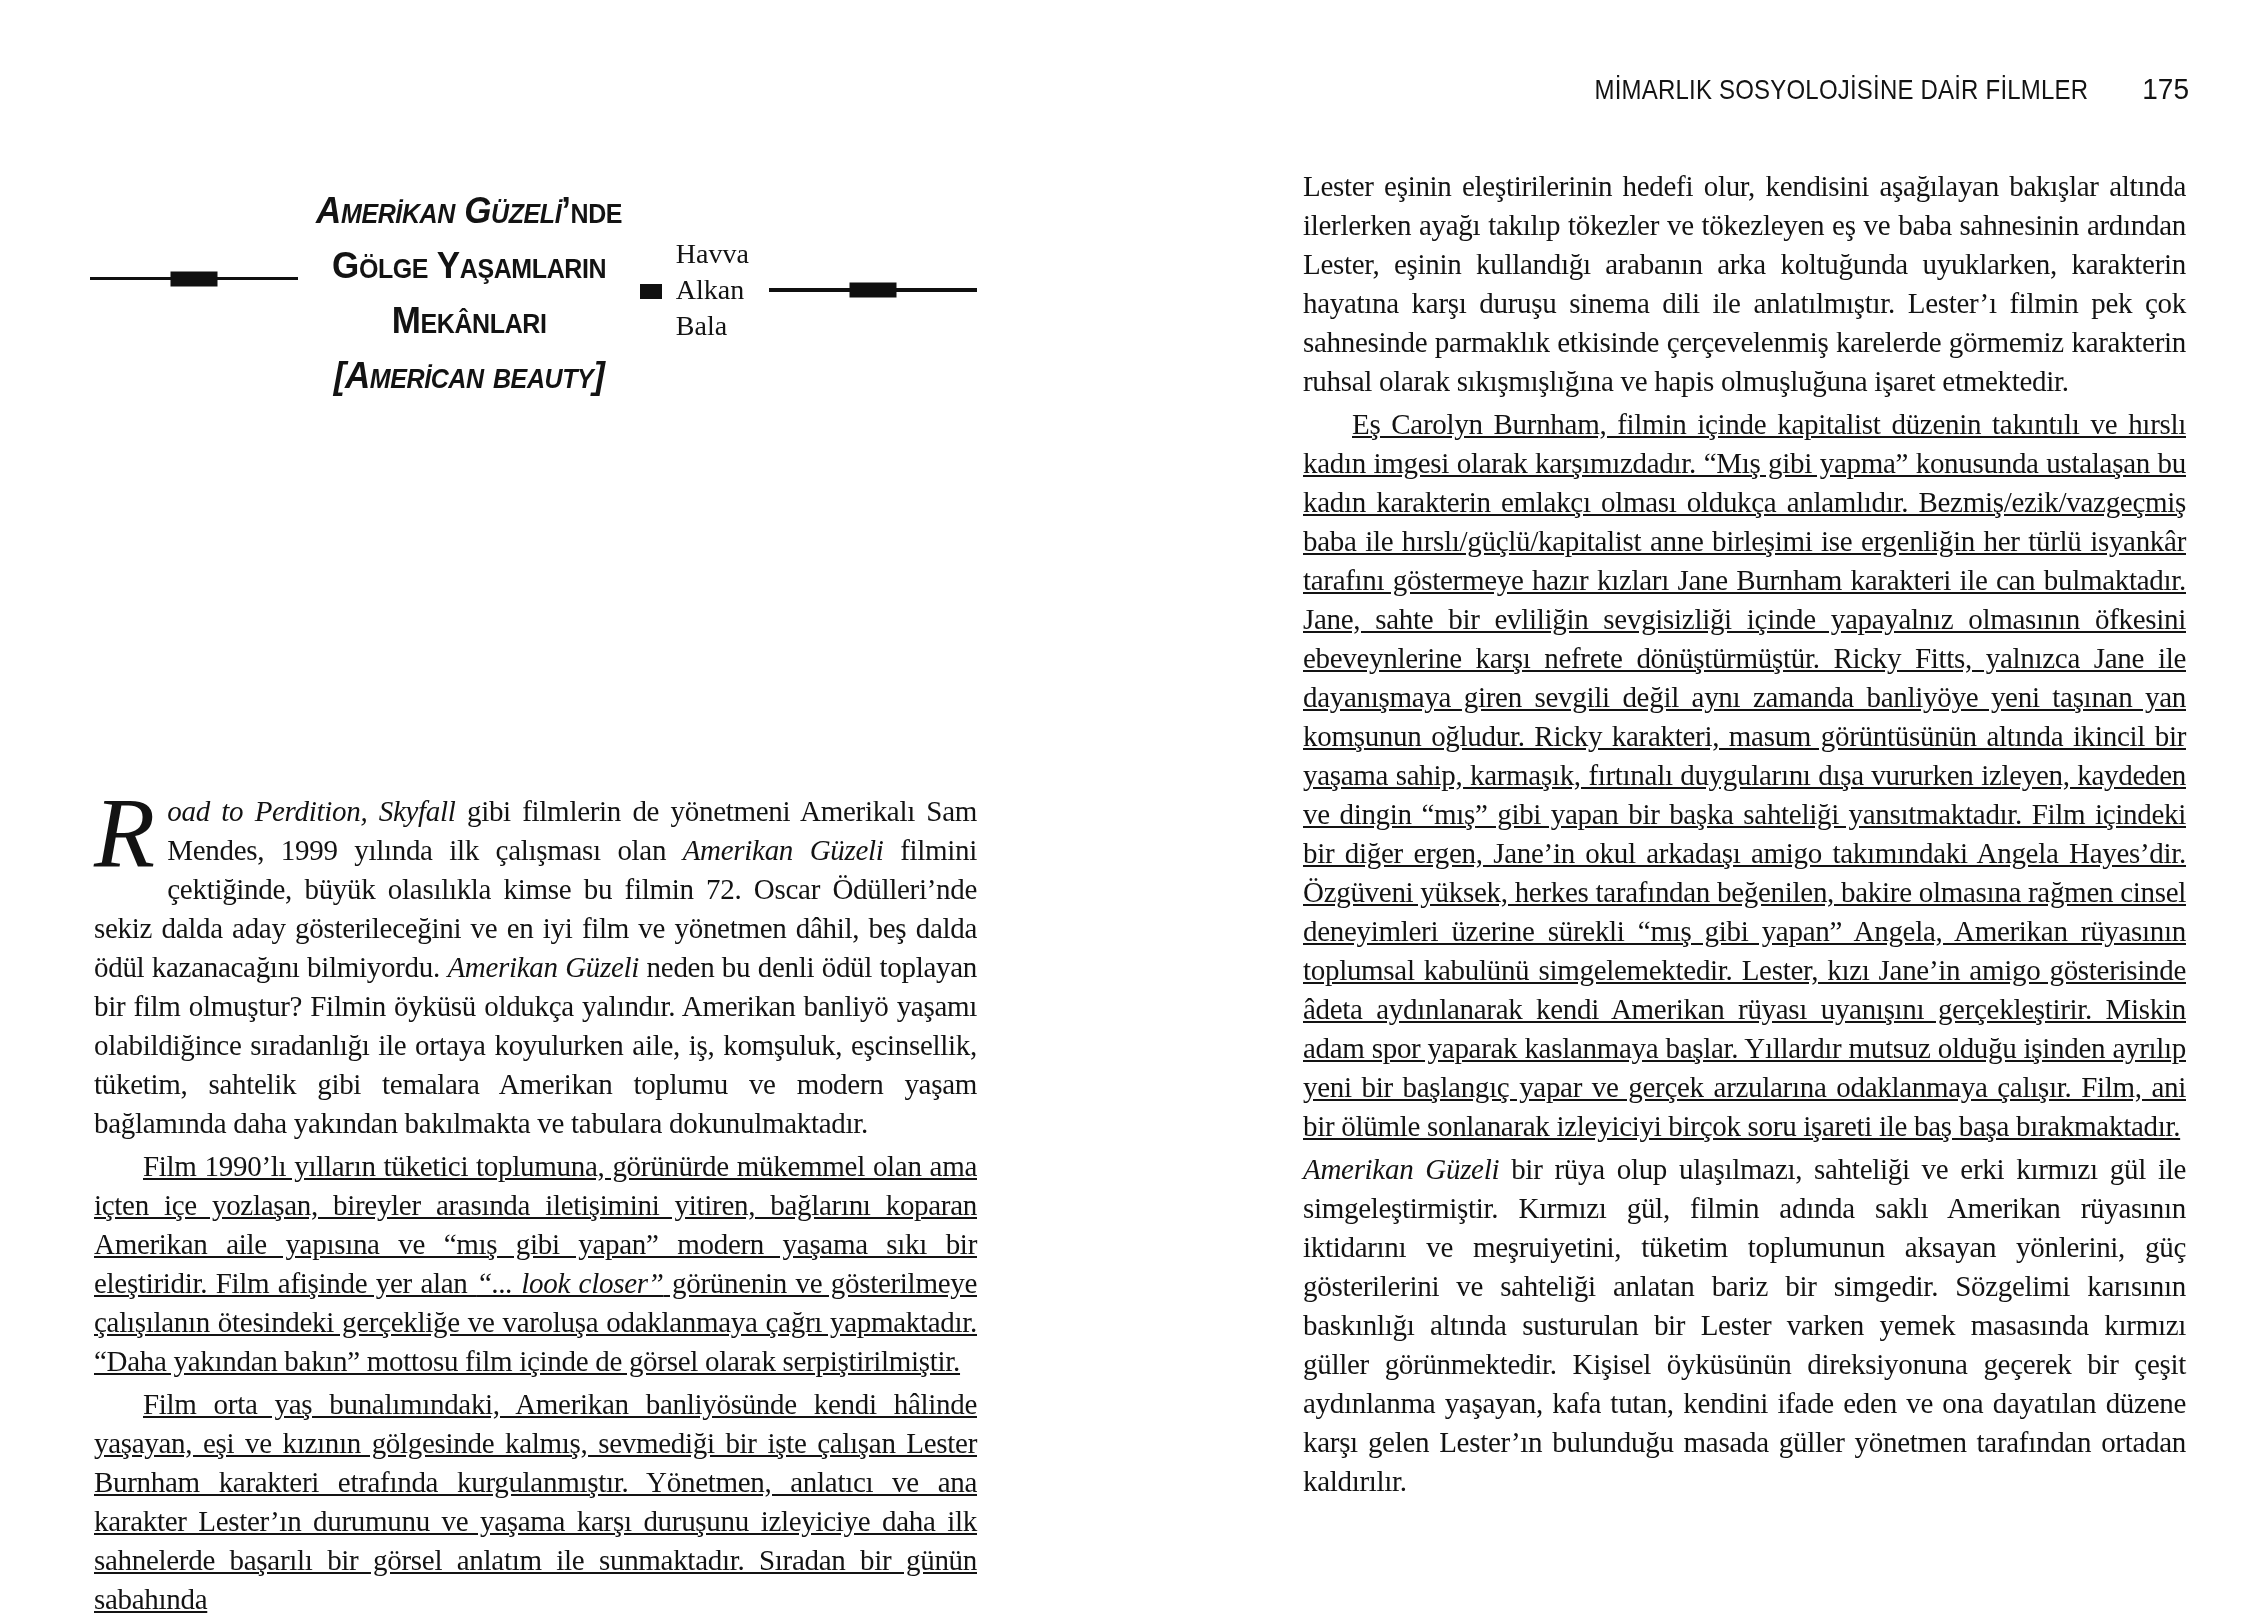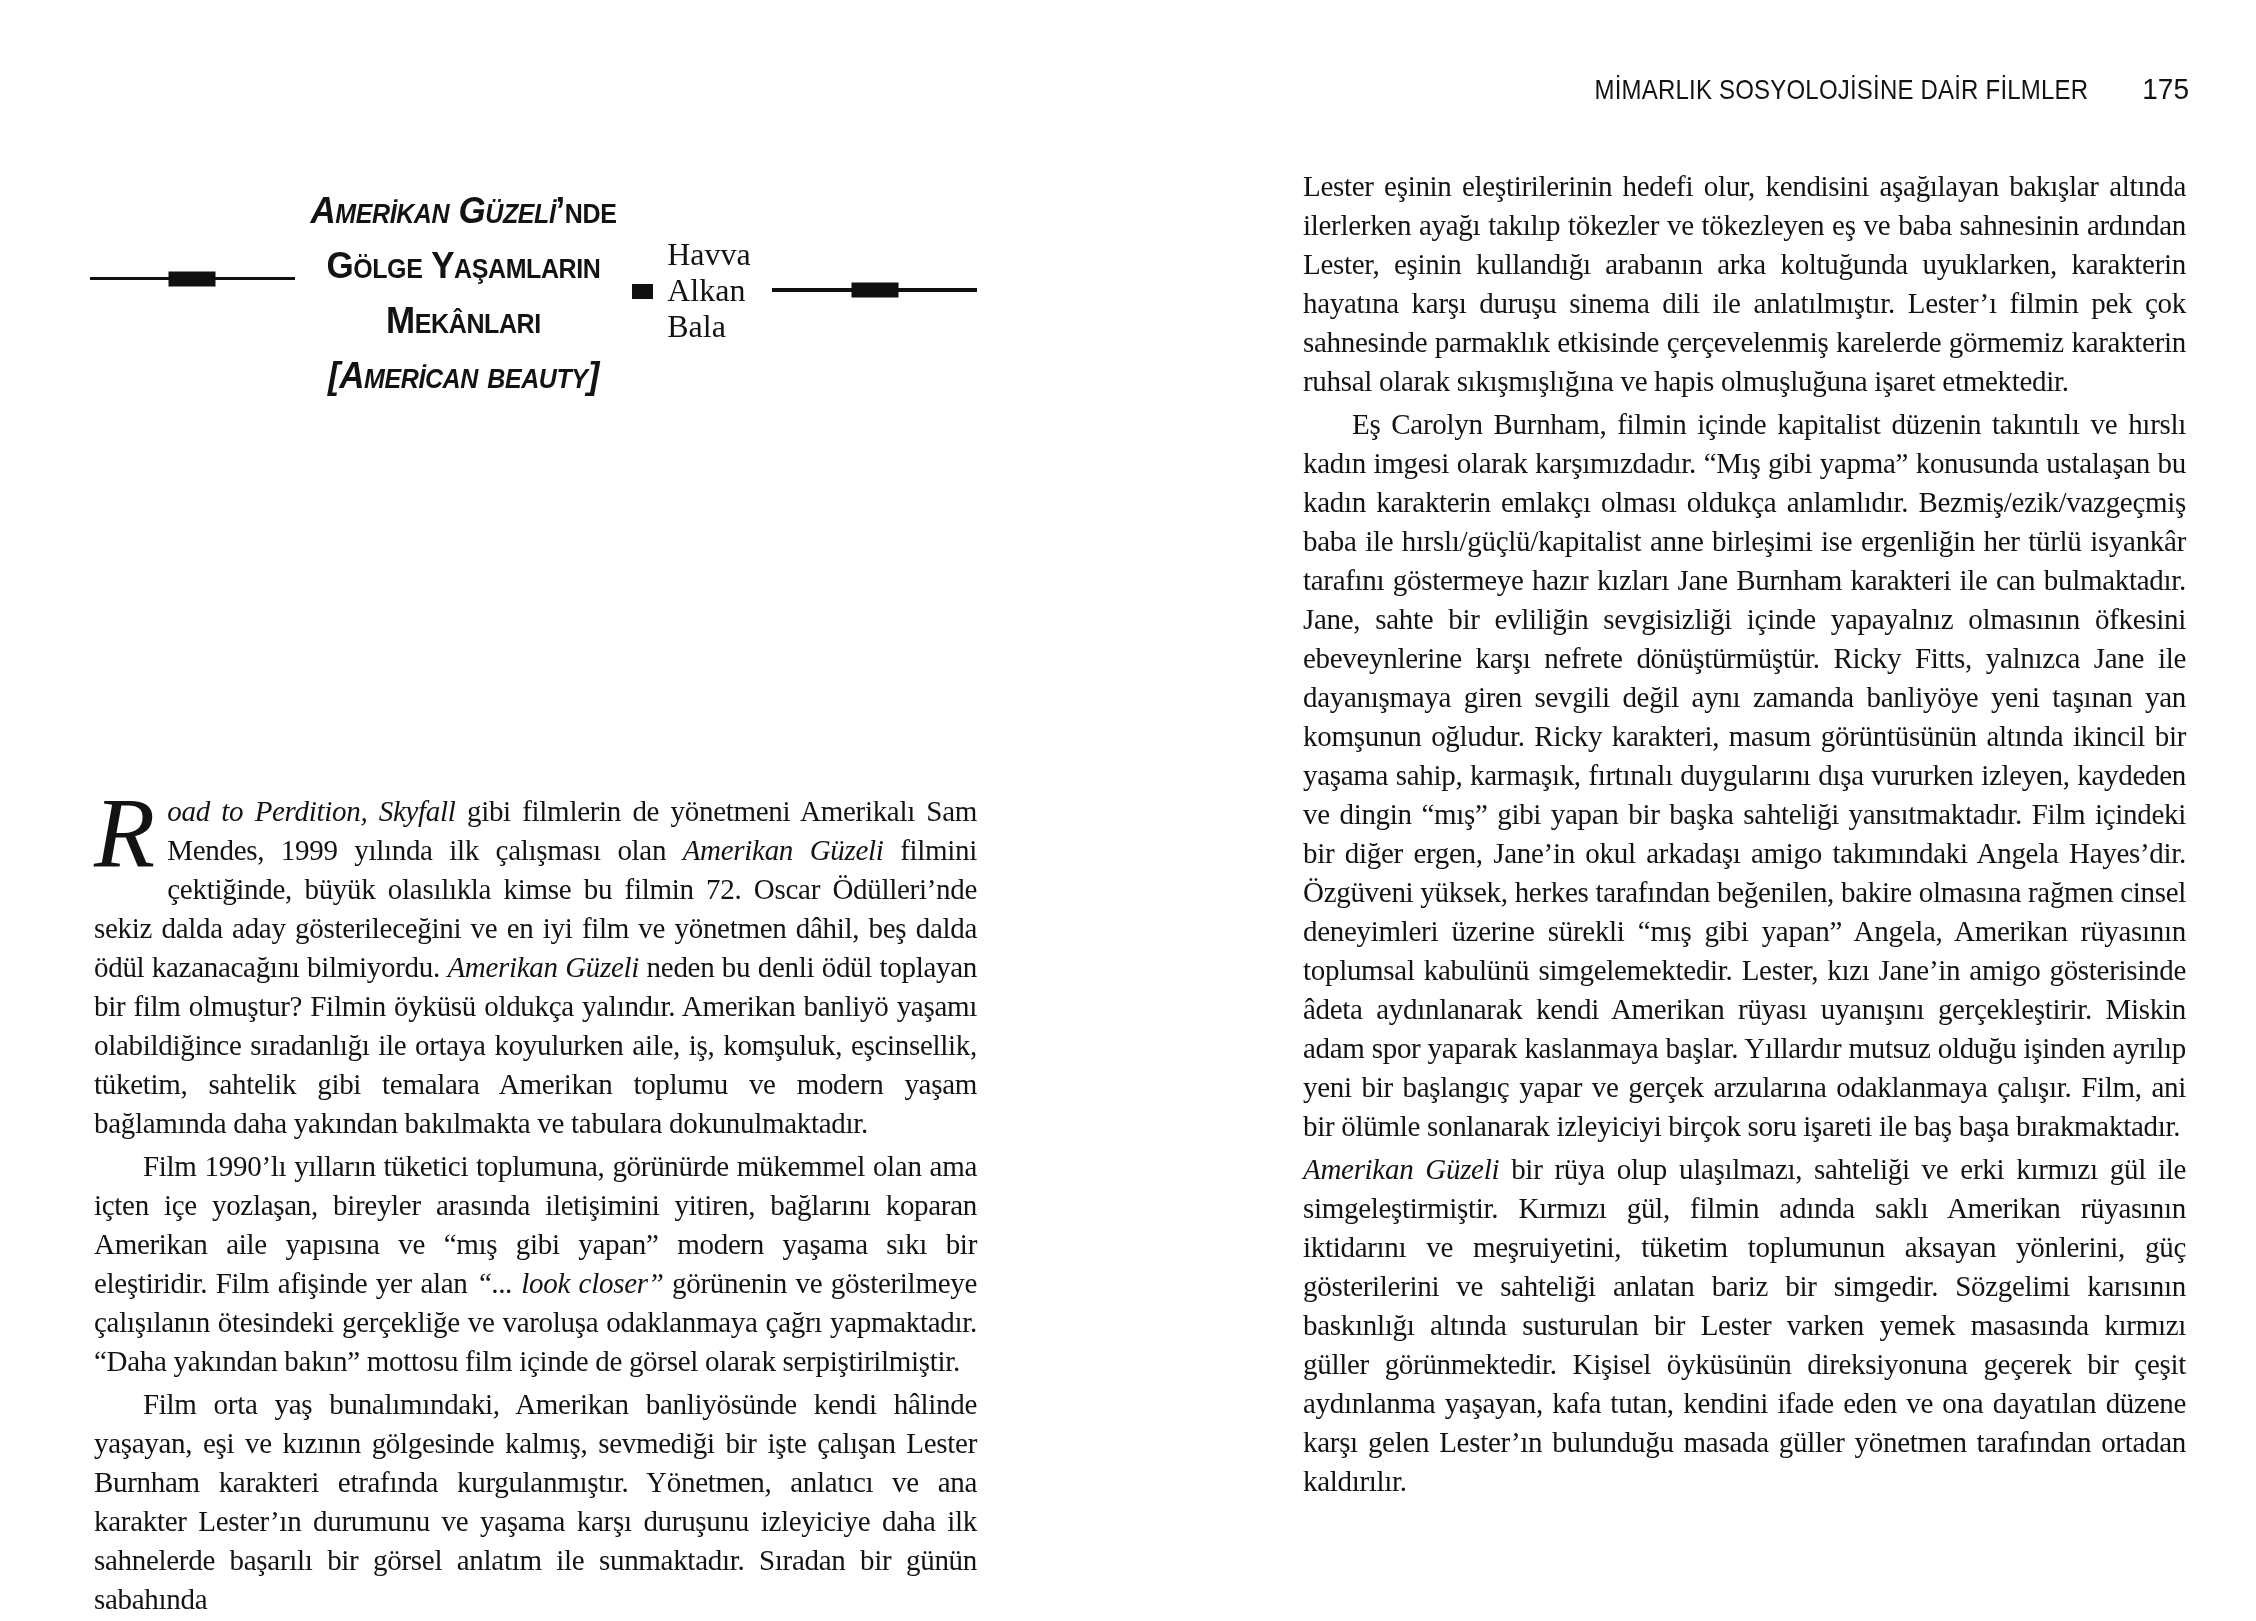--- a/index.html
+++ b/index.html
@@ -51,35 +51,35 @@
     letter-spacing: -0.4px;
     text-align: center;
     transform: scaleY(1.08);
   }
   .dash-ornament {
     width: 47px; height: 15px; background: #101010;
     margin-top: 25px;
   }
   .author-name {
     margin: 23px 0 0 14px;
-    font-size: 32px; line-height: 36px;
+    font-size: 28px; line-height: 36px;
   }
   .title-block .rule.bottom { margin-top: 23px; }
 
   
   .column {
     position: absolute; width: 891px;
     font-size: 29px; line-height: 39px;
     letter-spacing: -0.3px;
     text-align: justify;
   }
   .column-left  { left: 90px;  top: 788px; }
   .column-right { left: 1299px; top: 163px; }
   .column p { margin: 4px; }
-  .column p.indent { text-indent: 49px; }
+  .column p.indent { text-indent: 49px; text-decoration: underline; }
   .it { font-style: italic; }
   .dropcap {
     float: left;
     font-style: italic;
     font-size: 100px; line-height: 77px;
     margin: 1.8px 12.5px 0 0;
   }
   .section-heading {
     font-size: 29px; line-height: 39px;
     font-weight: 700;

